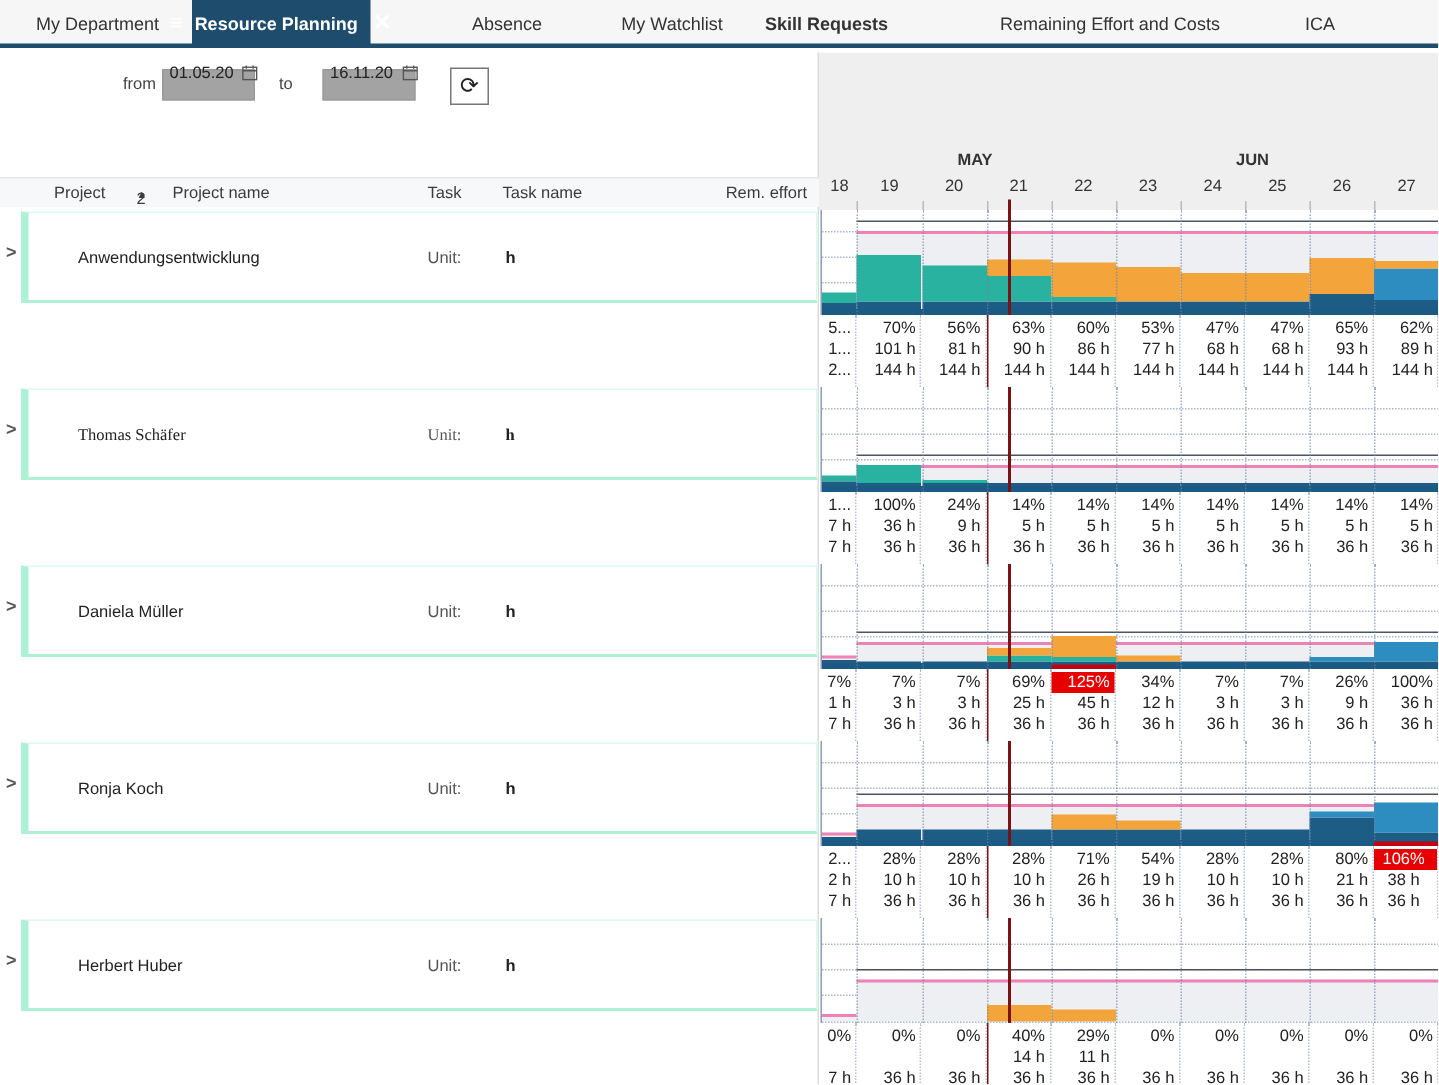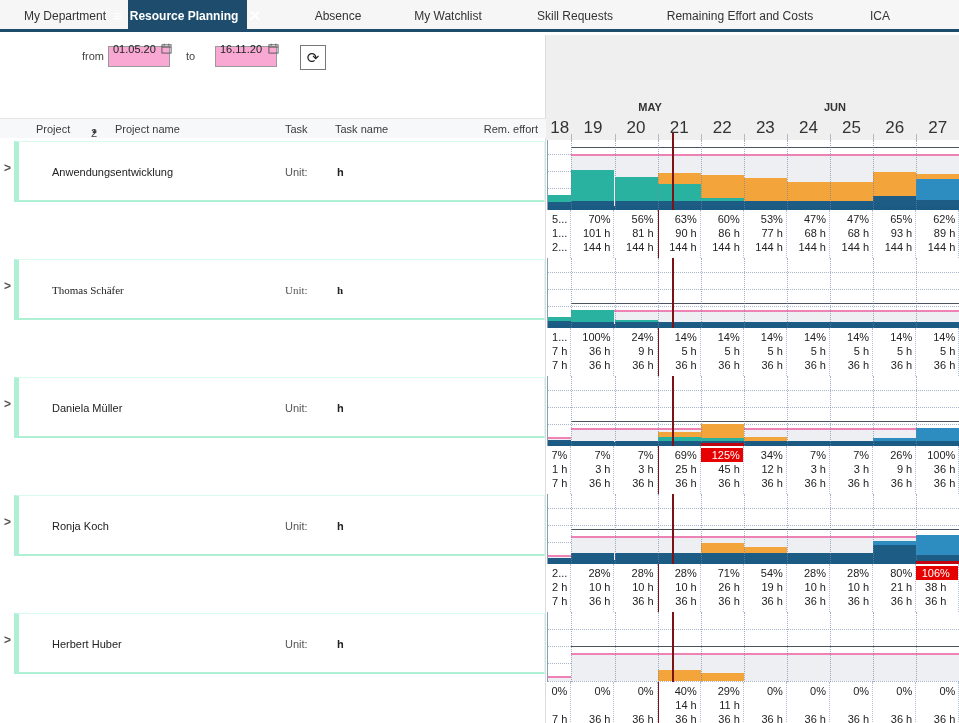--- a/index.html
+++ b/index.html
@@ -10,38 +10,38 @@
   .tabbar{position:absolute;left:0;top:0;width:959px;height:32px;background:#f6f6f6;border-bottom:3px solid #1d4c6d;}
   .tab{position:absolute;top:0;height:32px;line-height:32px;text-align:center;font-size:12px;color:#333;cursor:pointer;white-space:nowrap;}
   .tab.active{background:#1d4c6d;color:#fff;display:flex;align-items:center;justify-content:center;gap:8px;font-weight:600;}
   .tab .burger{font-size:15px;font-weight:400;}
   .tab .close{font-size:15px;font-weight:700;margin-left:2px;}
   
   .content{position:absolute;left:0;top:35px;width:858px;height:688px;}
   .left-panel{position:absolute;left:0;top:0;width:546px;height:688px;background:#fff;border-right:1px solid #dcdcdc;}
   .toolbar{position:absolute;left:0;top:8px;width:546px;height:32px;}
   .lbl{position:absolute;top:7px;color:#444;}
-  .datebox{position:absolute;top:3px;height:21px;border:1px solid #9a9a9a;background:#f9a8d4;display:flex;align-items:center;padding:0 3px 16px 4px;}
+  .datebox{position:absolute;top:3px;height:21px;border:1px solid #9a9a9a;background:#a3a3a3;display:flex;align-items:center;padding:0 3px 16px 4px;}
   .datebox input{border:0;outline:0;width:48px;font:11px "Liberation Sans",sans-serif;color:#222;padding:0;background:transparent;}
   .calico{width:11px;height:11px;flex:0 0 auto;}
   .refreshbtn{position:absolute;top:2px;left:300px;width:26px;height:25px;border:1px solid #777;background:#fff;font-size:15px;line-height:22px;text-align:center;color:#222;padding:0;cursor:pointer;}
   .cols-header{position:absolute;left:0;top:83px;width:546px;height:20px;background:#f7f8f9;border-top:1px solid #e6e6e6;}
   .cols-header span{position:absolute;top:4px;color:#3b3b3b;}
   .sort-tri{font-size:7px;color:#555;}
   .expander{position:absolute;left:4px;width:14px;height:16px;font-weight:700;color:#555;font-size:12px;cursor:pointer;}
   .card{position:absolute;left:14px;width:531px;height:61px;background:#fff;border:1px solid #d9fbee;
         border-left:5px solid #aef0d4;border-bottom:2px solid #aef0d4;cursor:pointer;}
   .card .cname{position:absolute;left:33px;top:24px;color:#222;}
   .card .ulabel{position:absolute;left:266px;top:24px;color:#555;}
   .card .uval{position:absolute;left:318px;top:24px;color:#222;font-weight:700;}
   
   .right-panel{position:absolute;left:546px;top:0;width:413px;height:688px;background:#fff;overflow:hidden;}
   .tl-head{position:absolute;left:0;top:0;width:413px;height:105px;background:#efefef;}
   .mlabel{position:absolute;top:66px;width:60px;margin-left:-30px;text-align:center;font-weight:700;color:#333;}
-  .wlabel{position:absolute;top:83px;text-align:center;color:#333;font-size:17px;}
+  .wlabel{position:absolute;top:83px;text-align:center;color:#333;font-size:11px;}
   .htick{position:absolute;bottom:0;width:0;height:6px;border-left:1px solid #b9b9b9;}
   .htick.red{border-left:2px solid #7b1216;height:7px;}
   .chart{position:absolute;left:0;width:413px;height:70px;background:#fff;}
   .chart .leftedge{position:absolute;left:1px;top:0;bottom:0;width:0;border-left:1px solid #8b9bb8;}
   .hgrid{position:absolute;left:2px;right:0;height:0;border-top:1px dotted #aab6cc;}
   .band{position:absolute;background:#edeff3;border-top:2px solid #ee82b4;}
   .grayline{position:absolute;height:0;border-top:1px solid #4a5560;}
   .vgrid{position:absolute;top:0;bottom:0;width:0;border-left:1px dotted rgba(110,130,165,.65);z-index:6;}
   .bar{position:absolute;z-index:4;}
   .axis{position:absolute;left:2px;right:0;bottom:0;height:4px;background:#1b5a82;z-index:5;}
@@ -60,21 +60,21 @@
 <div class="app">
   <div class="tabbar" id="tabbar">
       <div class="tab" style="left: 2px; width: 126px;">My Department</div>
       <div class="tab active" style="left: 127.5px; width: 119px;">
         <span class="burger">≡</span>
         <span>Resource Planning</span>
         <span class="close">✕</span>
       </div>
       <div class="tab" style="left: 283px; width: 110px;">Absence</div>
       <div class="tab" style="left: 388px; width: 120px;">My Watchlist</div>
-      <div class="tab" style="left: 512px; width: 126px;">Skill Requests</div>
+      <div class="tab" style="left: 488px; width: 126px; font-weight: bold;">Skill Requests</div>
       <div class="tab" style="left: 652px; width: 176px;">Remaining Effort and Costs</div>
       <div class="tab" style="left: 845px; width: 70px;">ICA</div>
     </div>
 
   <div class="content">
     <div class="left-panel">
       <div class="toolbar">
         <span class="lbl" style="left:82px">from</span>
         <span class="datebox" style="left:108px;width:62px">
           <input readonly="" value="01.05.20" style="">

